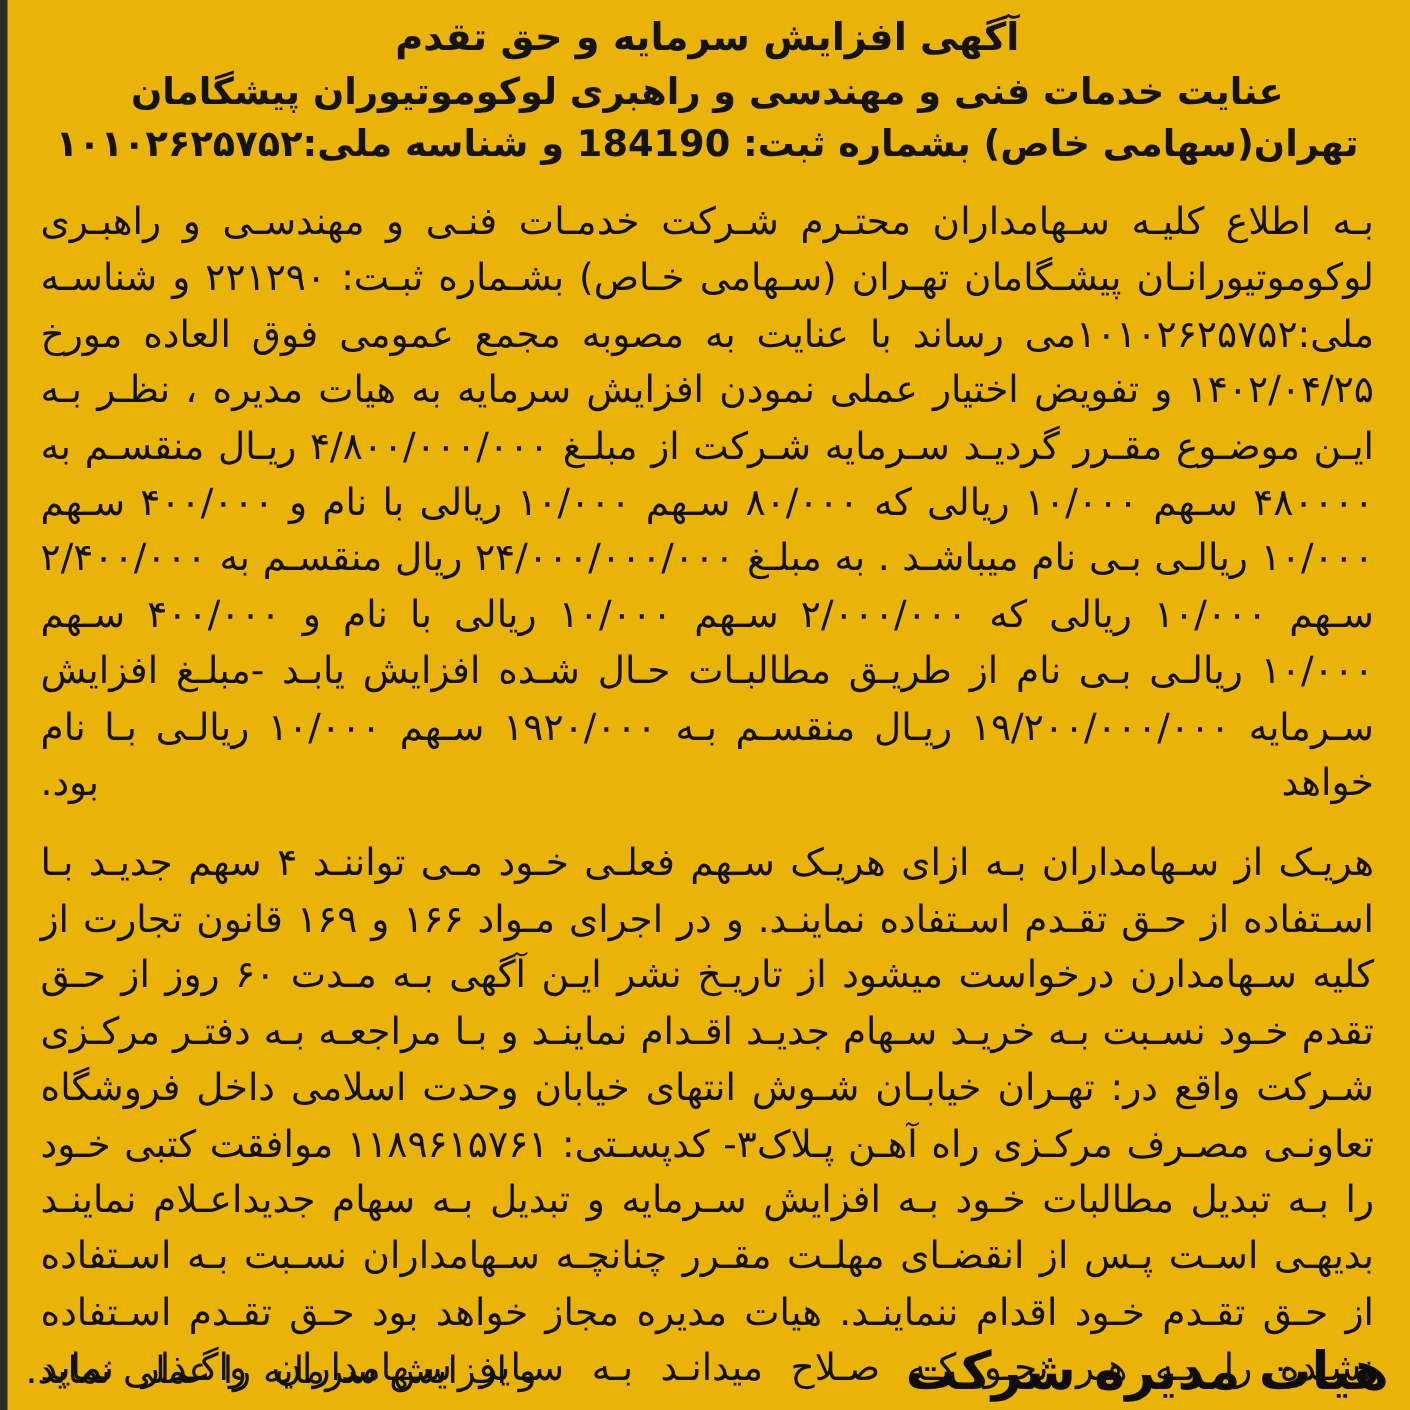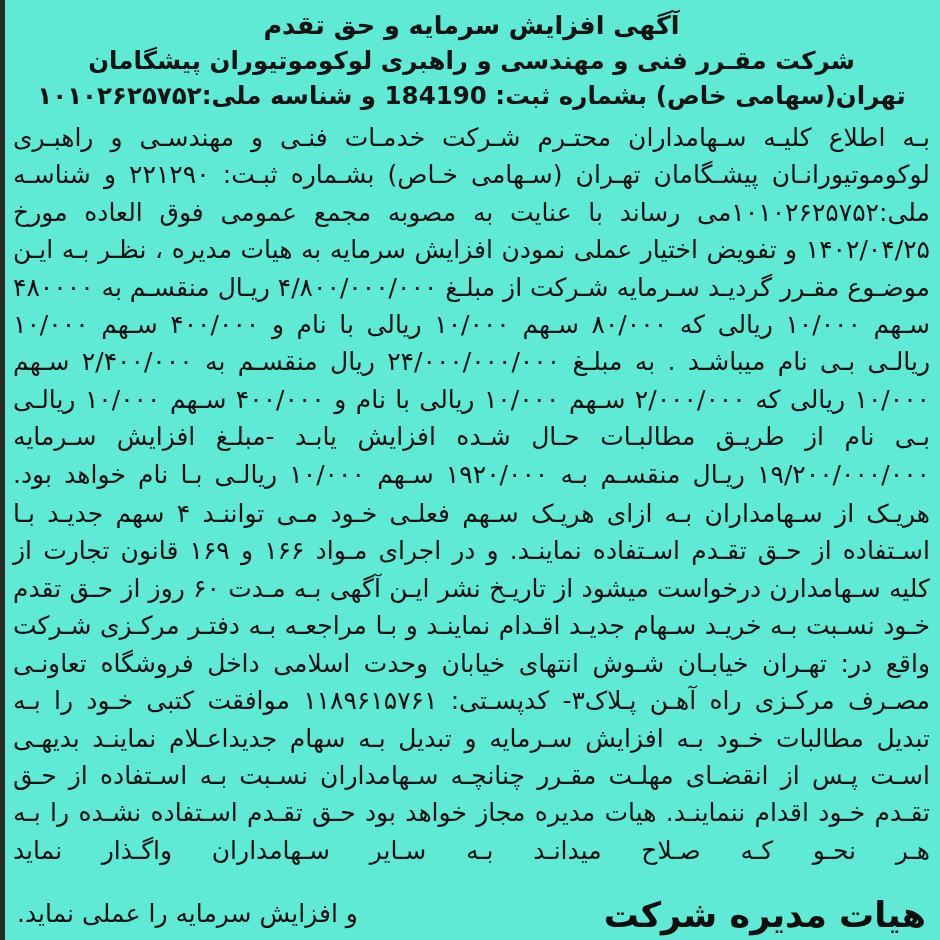--- a/index.html
+++ b/index.html
@@ -8,21 +8,21 @@
     padding: 0;
     background: #ffffff;
   }
   body {
     font-family: "DejaVu Sans", "Liberation Sans", sans-serif;
   }
   #page {
     position: relative;
     width: 940px;
     height: 940px;
-    background: #5eead4;
+    background: #eab308;
     overflow: hidden;
     box-sizing: border-box;
     padding: 0;
   }
   
   #page::before {
     content: "";
     position: absolute;
     left: 0;
     top: 0;
@@ -63,21 +63,21 @@
     unicode-bidi: isolate;
     text-align: justify;
     text-align-last: justify;
     color: #101010;
     font-size: 25px;
     line-height: 37.4px;
     word-spacing: 0px;
     padding: 0 2px;
   }
   .body-text p {
-    margin: 2px;
+    margin: 16px;
     text-align: justify;
     text-align-last: justify;
   }
   
   .signature-row {
     position: absolute;
     left: 8px;
     right: 8px;
     bottom: 8px;
     display: flex;
@@ -109,21 +109,21 @@
   }
 </style>
 </head>
 <body>
 
 <div id="page">
   <div class="doc-inner">
 
     <div class="headings">
       <div class="head-line l1">آگهی افزایش سرمایه و حق تقدم</div>
-      <div class="head-line l2">شرکت مقـرر فنی و مهندسی و راهبری لوکوموتیوران پیشگامان</div>
+      <div class="head-line l2">عنایت خدمات فنی و مهندسی و راهبری لوکوموتیوران پیشگامان</div>
       <div class="head-line l3">تهران(سهامی خاص) بشماره ثبت: 184190 و شناسه ملی:۱۰۱۰۲۶۲۵۷۵۲</div>
     </div>
 
     <div class="body-text">
       <p>بـه اطلاع کلیـه سـهامداران محتـرم شـرکت خدمـات فنـی و مهندسـی و راهبـری لوکوموتیورانـان پیشـگامان تهـران (سـهامی خـاص) بشـماره ثبـت: ۲۲۱۲۹۰ و شناسـه ملی:۱۰۱۰۲۶۲۵۷۵۲می رساند با عنایت به مصوبه مجمع عمومی فوق العاده مورخ ۱۴۰۲/۰۴/۲۵ و تفویض اختیار عملی نمودن افزایش سرمایه به هیات مدیره ، نظـر بـه ایـن موضـوع مقـرر گردیـد سـرمایه شـرکت از مبلـغ ۴/۸۰۰/۰۰۰/۰۰۰ ریـال منقسـم به ۴۸۰۰۰۰ سـهم ۱۰/۰۰۰ ریالی که ۸۰/۰۰۰ سـهم ۱۰/۰۰۰ ریالی با نام و ۴۰۰/۰۰۰ سـهم ۱۰/۰۰۰ ریالـی بـی نام میباشـد . به مبلـغ ۲۴/۰۰۰/۰۰۰/۰۰۰ ریال منقسـم به ۲/۴۰۰/۰۰۰ سـهم ۱۰/۰۰۰ ریالی که ۲/۰۰۰/۰۰۰ سـهم ۱۰/۰۰۰ ریالی با نام و ۴۰۰/۰۰۰ سـهم ۱۰/۰۰۰ ریالـی بـی نام از طریـق مطالبـات حـال شـده افزایش یابـد -مبلـغ افزایش سـرمایه ۱۹/۲۰۰/۰۰۰/۰۰۰ ریـال منقسـم بـه ۱۹۲۰/۰۰۰ سـهم ۱۰/۰۰۰ ریالـی بـا نام خواهد بود.</p>
       <p>هریـک از سـهامداران بـه ازای هریـک سـهم فعلـی خـود مـی تواننـد ۴ سهم جدیـد بـا اسـتفاده از حـق تقـدم اسـتفاده نماینـد. و در اجرای مـواد ۱۶۶ و ۱۶۹ قانون تجارت از کلیه سـهامدارن درخواست میشود از تاریـخ نشر ایـن آگهی بـه مـدت ۶۰ روز از حـق تقدم خـود نسـبت بـه خریـد سـهام جدیـد اقـدام نماینـد و بـا مراجعـه بـه دفتـر مرکـزی شـرکت واقع در: تهـران خیابـان شـوش انتهای خیابان وحدت اسلامی داخل فروشگاه تعاونـی مصـرف مرکـزی راه آهـن پـلاک۳- کدپسـتی: ۱۱۸۹۶۱۵۷۶۱ موافقت کتبی خـود را بـه تبدیل مطالبات خـود بـه افزایش سـرمایه و تبدیل بـه سهام جدیداعـلام نماینـد بدیهـی اسـت پـس از انقضـای مهلـت مقـرر چنانچـه سـهامداران نسـبت بـه اسـتفاده از حـق تقـدم خـود اقدام ننماینـد. هیات مدیره مجاز خواهد بود حـق تقـدم اسـتفاده نشـده را بـه هـر نحـو کـه صـلاح میدانـد بـه سـایر سـهامداران واگـذار نماید</p>
     </div>
 
     <div class="signature-row">
       <div class="signature">هیات مدیره شرکت</div>

